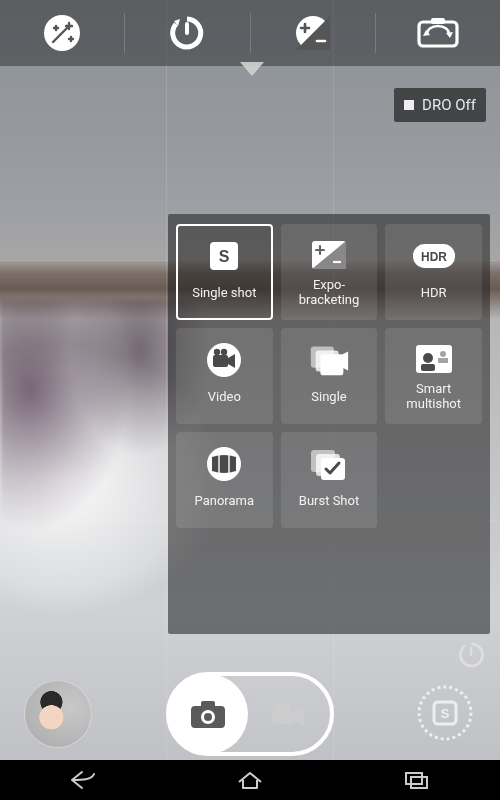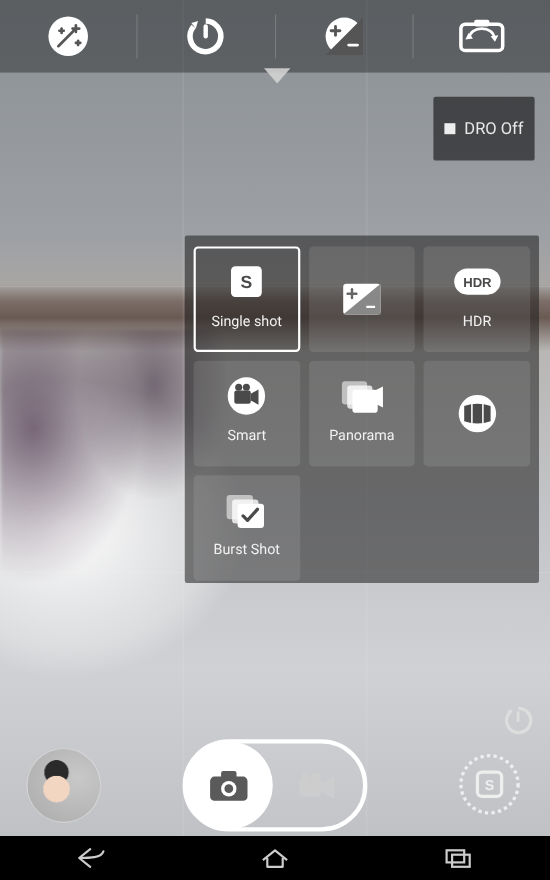--- a/index.html
+++ b/index.html
@@ -39,21 +39,21 @@
   .top-sep { width:1px; height:40px; background:rgba(255,255,255,0.18); }
   .top-pointer {
     position:absolute; top:62px; left:240px;
     width:0; height:0; border-left:12px solid transparent; border-right:12px solid transparent;
     border-top:14px solid rgba(210,210,210,0.9);
   }
 
   .dro {
     position:absolute; top:88px; right:14px;
     background: rgba(0,0,0,0.55);
-    color:#e8e8e8; font-size:15px; padding:20px 10px;
+    color:#e8e8e8; font-size:15px; padding:8px 10px;
     display:flex; align-items:center; gap:8px;
     border-radius:2px;
   }
   .dro .sq { width:10px; height:10px; background:#eee; }
 
   .modes {
     position:absolute; left:168px; top:214px; width:322px;
     background: rgba(30,30,30,0.55);
     padding:10px 8px 2px 8px; border-radius:2px;
     display:grid; grid-template-columns: repeat(3, 1fr); gap:8px;
@@ -191,20 +191,22 @@
       <svg width="40" height="34" viewBox="0 0 40 34">
           <rect x="3" y="3" width="34" height="28" rx="3" fill="#fff"></rect>
           <path d="M3 31 L37 3 L37 31 Z" fill="#888"></path>
           <g stroke="#666" stroke-width="2.2" stroke-linecap="round">
             <line x1="11" y1="8" x2="11" y2="16"></line>
             <line x1="7" y1="12" x2="15" y2="12"></line>
           </g>
           <line x1="24" y1="24" x2="32" y2="24" stroke="#fff" stroke-width="2.2"></line>
         </svg>
     </div>
+    <div class="lbl">Expo-
+bracketing</div>
   </div>
 
   <div class="mode">
     <div class="ico">
       <svg width="48" height="28" viewBox="0 0 48 28">
           <rect x="1" y="1" width="46" height="26" rx="13" fill="#fff"></rect>
           <text x="24" y="19" text-anchor="middle" font-family="Arial Black, Arial" font-weight="900" font-size="13" fill="#4a4a4a">HDR</text>
         </svg>
     </div>
     <div class="lbl">HDR</div>
@@ -214,45 +216,59 @@
   <div class="mode">
     <div class="ico">
       <svg width="40" height="40" viewBox="0 0 40 40">
           <circle cx="20" cy="20" r="17" fill="#fff"></circle>
           <rect x="9" y="15" width="15" height="12" rx="2" fill="#4a4a4a"></rect>
           <path d="M24 18 L31 14 L31 28 L24 24 Z" fill="#4a4a4a"></path>
           <circle cx="13" cy="12" r="3.2" fill="#4a4a4a"></circle>
           <circle cx="20" cy="12" r="3.2" fill="#4a4a4a"></circle>
         </svg>
     </div>
-    <div class="lbl">Smart</div>
+    <div class="lbl">Video</div>
   </div>
 
   <div class="mode">
     <div class="ico">
       <svg width="46" height="36" viewBox="0 0 46 36">
           <rect x="4" y="4" width="24" height="22" rx="3" fill="#fff" opacity="0.55"></rect>
           <rect x="9" y="8" width="24" height="22" rx="3" fill="#fff" opacity="0.78"></rect>
           <rect x="14" y="12" width="24" height="22" rx="3" fill="#fff"></rect>
           <path d="M33 14 L43 9 L43 29 L33 24 Z" fill="#fff"></path>
         </svg>
     </div>
-    <div class="lbl">Panorama</div>
-  </div>
-
+    <div class="lbl">Single</div>
+  </div>
+
+  <div class="mode">
+    <div class="ico">
+      <svg width="42" height="34" viewBox="0 0 42 34">
+          <rect x="3" y="3" width="36" height="28" rx="3" fill="#fff"></rect>
+          <circle cx="15" cy="16" r="5" fill="#4a4a4a"></circle>
+          <rect x="8" y="22" width="14" height="7" rx="2" fill="#4a4a4a"></rect>
+          <circle cx="30" cy="12" r="3" fill="#4a4a4a" opacity="0.5"></circle>
+          <rect x="25" y="16" width="10" height="5" fill="#4a4a4a" opacity="0.5"></rect>
+        </svg>
+    </div>
+    <div class="lbl">Smart
+multishot</div>
+  </div>
 
   <div class="mode">
     <div class="ico">
       <svg width="40" height="40" viewBox="0 0 40 40">
           <circle cx="20" cy="20" r="17" fill="#fff"></circle>
           <path d="M8 13 Q20 9 32 13 L32 27 Q20 31 8 27 Z" fill="#4a4a4a"></path>
           <line x1="15" y1="11" x2="15" y2="29" stroke="#fff" stroke-width="1.4"></line>
           <line x1="25" y1="11" x2="25" y2="29" stroke="#fff" stroke-width="1.4"></line>
         </svg>
     </div>
+    <div class="lbl">Panorama</div>
   </div>
 
   <div class="mode">
     <div class="ico">
       <svg width="44" height="36" viewBox="0 0 44 36">
           <rect x="4" y="4" width="24" height="22" rx="3" fill="#fff" opacity="0.55"></rect>
           <rect x="9" y="8" width="24" height="22" rx="3" fill="#fff" opacity="0.78"></rect>
           <rect x="14" y="12" width="24" height="22" rx="3" fill="#fff"></rect>
           <path d="M19 23 L23 27 L32 17" fill="none" stroke="#4a4a4a" stroke-width="3" stroke-linecap="round" stroke-linejoin="round"></path>
         </svg>

